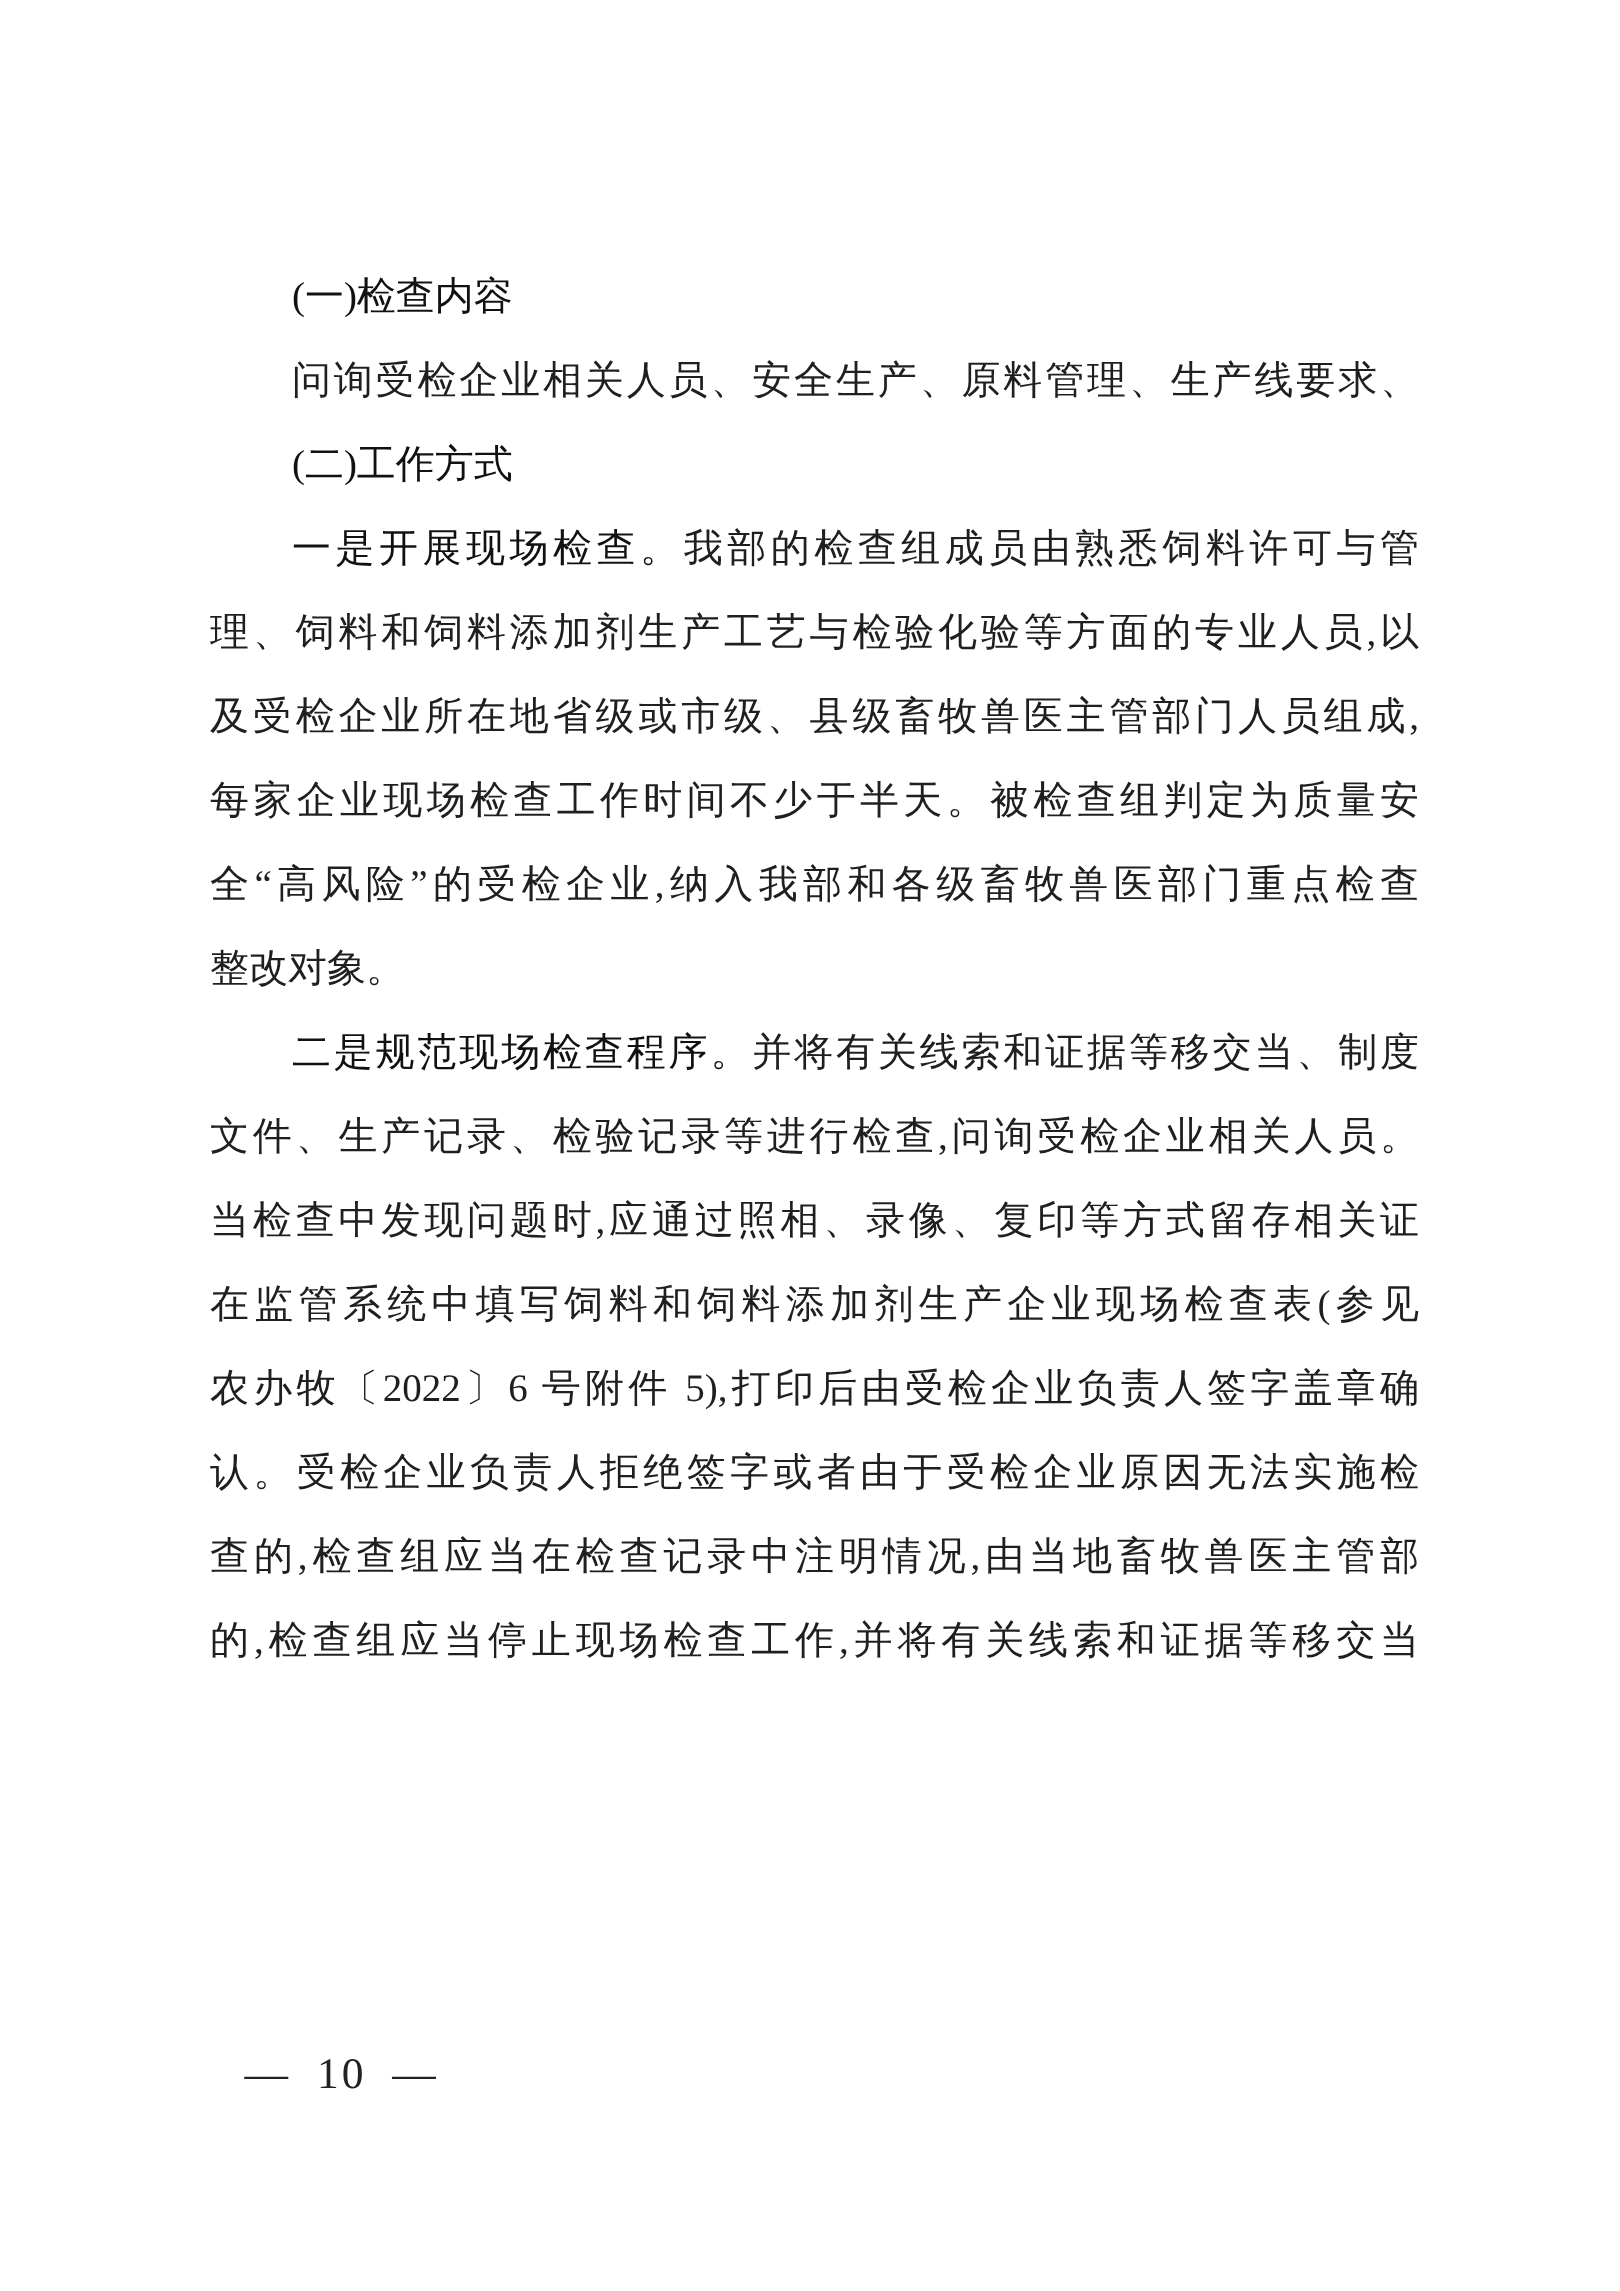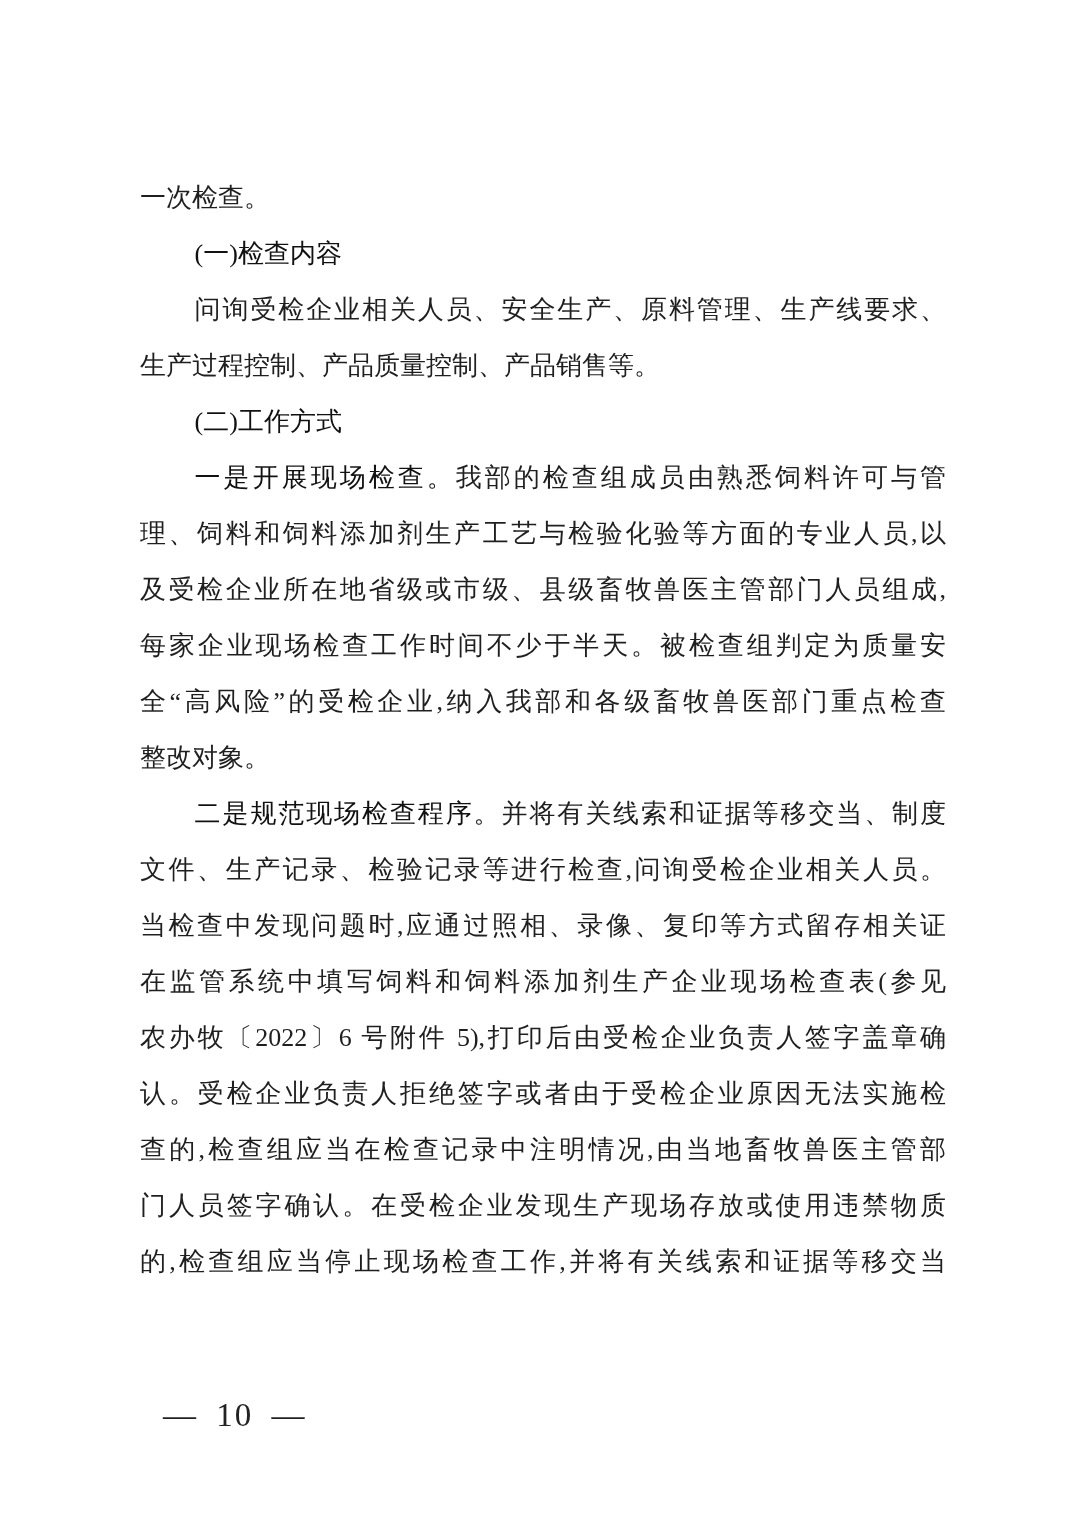--- a/index.html
+++ b/index.html
@@ -41,48 +41,45 @@
     text-align: justify;
     text-align-last: justify;
   }
   .seg.bold {
     font-weight: 400;
     color: #111111;
   }
   .page-number {
     position: absolute;
     left: 163px;
-    top: 1400px;
-    font-size: 33px;
+    top: 1368px;
+    font-size: 29px;
     line-height: 30px;
     color: #222222;
     letter-spacing: 2px;
     word-spacing: 8px;
   }
 </style>
 </head>
 <body style="background: rgb(255, 255, 255);">
 
 <div class="page">
   <div class="doc-body" id="doc-body">
-      <div class="line"><span class="seg">一次检查。</span></div>
       <div class="line indent"><span class="seg bold">(一)检查内容</span></div>
       <div class="line indent fill"><span class="seg">问询受检企业相关人员、安全生产、原料管理、生产线要求、</span></div>
-      <div class="line"><span class="seg">生产过程控制、产品质量控制、产品销售等。</span></div>
       <div class="line indent"><span class="seg bold">(二)工作方式</span></div>
       <div class="line indent fill"><span class="seg bold">一是开展现场检查。</span><span class="seg">我部的检查组成员由熟悉饲料许可与管</span></div>
       <div class="line fill"><span class="seg">理、饲料和饲料添加剂生产工艺与检验化验等方面的专业人员,以</span></div>
       <div class="line fill"><span class="seg">及受检企业所在地省级或市级、县级畜牧兽医主管部门人员组成,</span></div>
       <div class="line fill"><span class="seg">每家企业现场检查工作时间不少于半天。被检查组判定为质量安</span></div>
       <div class="line fill"><span class="seg">全“高风险”的受检企业,纳入我部和各级畜牧兽医部门重点检查</span></div>
       <div class="line"><span class="seg">整改对象。</span></div>
       <div class="line indent fill"><span class="seg bold">二是规范现场检查程序。</span><span class="seg">并将有关线索和证据等移交当、制度</span></div>
       <div class="line fill"><span class="seg">文件、生产记录、检验记录等进行检查,问询受检企业相关人员。</span></div>
       <div class="line fill"><span class="seg">当检查中发现问题时,应通过照相、录像、复印等方式留存相关证</span></div>
       <div class="line fill"><span class="seg">在监管系统中填写饲料和饲料添加剂生产企业现场检查表(参见</span></div>
       <div class="line fill"><span class="seg">农办牧〔2022〕6 号附件 5),打印后由受检企业负责人签字盖章确</span></div>
       <div class="line fill"><span class="seg">认。受检企业负责人拒绝签字或者由于受检企业原因无法实施检</span></div>
       <div class="line fill"><span class="seg">查的,检查组应当在检查记录中注明情况,由当地畜牧兽医主管部</span></div>
-      <div class="line fill"><span class="seg">门人员签字确认。在受检企业发现生产现场存放或使用违禁物质</span></div>
       <div class="line fill"><span class="seg">的,检查组应当停止现场检查工作,并将有关线索和证据等移交当</span></div>
     </div>
   <div class="page-number">— 10 —</div>
 </div>
 
 </body></html>

